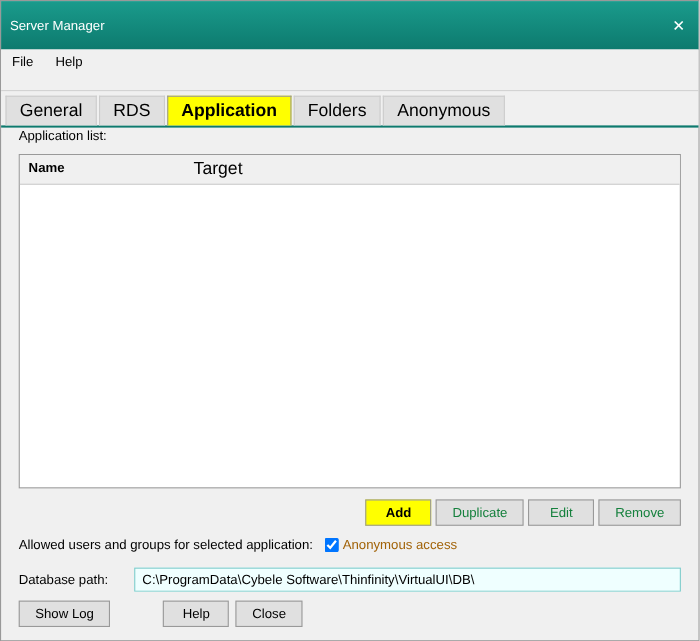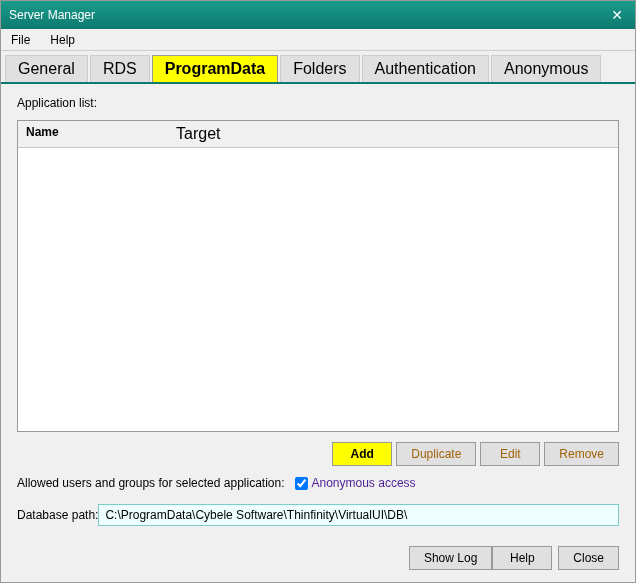--- a/index.html
+++ b/index.html
@@ -15,21 +15,21 @@
       box-shadow: 2px 2px 8px rgba(0,0,0,0.3);
     }
 
     .title-bar {
       background: linear-gradient(to bottom, #1a9b8c, #0d7a6e);
       color: white;
       padding: 4px 8px;
       display: flex;
       align-items: center;
       justify-content: space-between;
-      height: 28px;
+      height: 44px;
       flex-shrink: 0;
     }
 
     .title-bar-text {
       font-size: 12px;
       font-weight: normal;
     }
 
     .title-bar-close {
       background: none;
@@ -43,21 +43,21 @@
       align-items: center;
       justify-content: center;
     }
 
     .menu-bar {
       background: #f0f0f0;
       border-bottom: 1px solid #ccc;
       padding: 2px 4px;
       display: flex;
       gap: 8px;
-      height: 22px;
+      height: 38px;
       flex-shrink: 0;
     }
 
     .menu-item {
       padding: 2px 6px;
       cursor: pointer;
       font-size: 12px;
     }
 
     .tabs {
@@ -80,21 +80,21 @@
     }
 
     .tab.active {
       background: #ffff00;
       border-color: #999 #999 transparent #999;
       font-weight: bold;
     }
 
     .content {
       flex: 1;
-      padding: 12px 16px;
+      padding: 0 16px;
       display: flex;
       flex-direction: column;
       gap: 10px;
       overflow: hidden;
     }
 
     .app-list-label {
       font-size: 12px;
     }
 
@@ -134,21 +134,21 @@
     }
 
     .btn {
       padding: 4px 14px;
       font-size: 12px;
       cursor: pointer;
       border: 1px solid #999;
       background: #e0e0e0;
       min-width: 60px;
     }
-    .btn:disabled { color: #a16207; cursor: default; }
+    .btn:disabled { color: #15803d; cursor: default; }
 
     .btn-add {
       background: #ffff00;
       border-color: #999;
       font-weight: bold;
     }
 
     .allowed-section {
       display: flex;
       flex-direction: row;
@@ -162,46 +162,47 @@
       align-items: center;
       gap: 4px;
       margin-left: 4px;
     }
 
     .checkbox-row input[type="checkbox"] {
       width: 13px;
       height: 13px;
     }
 
-    .checkbox-row label { font-size: 12px; color: #4c1d95; }
+    .checkbox-row label { font-size: 12px; color: #a16207; }
 
     .db-path-section {
       display: flex;
       align-items: center;
-      gap: 0;
+      gap: 24px;
       margin-top: 4px;
     }
 
     .db-path-label { font-size: 12px; white-space: nowrap; }
 
     .db-path-input {
       flex: 1;
       border: 1px solid #7ecbca;
       background: #efffff;
       padding: 3px 6px;
       font-size: 12px;
       outline: none;
     }
 
     .footer-buttons {
       display: flex;
-      justify-content: flex-end;
+      justify-content: flex-start;
       align-items: center;
       padding: 8px 16px 12px 16px;
       flex-shrink: 0;
+      gap: 48px;
     }
 
     .footer-right {
       display: flex;
       gap: 6px;
     }
   </style>
 </head>
 <body>
 
@@ -218,27 +219,24 @@
   </div>
 
   <div class="tabs">
     <div class="tab">
       <span>General</span>
     </div>
     <div class="tab">
       <span>RDS</span>
     </div>
     <div class="tab active">
-      <span>ProgramData</span>
+      <span>Application</span>
     </div>
     <div class="tab">
       <span>Folders</span>
-    </div>
-    <div class="tab">
-      <span>Authentication</span>
     </div>
     <div class="tab">
       <span>Anonymous</span>
     </div>
   </div>
 
   <div class="content">
 
     <span class="app-list-label">Application list:</span>
 

